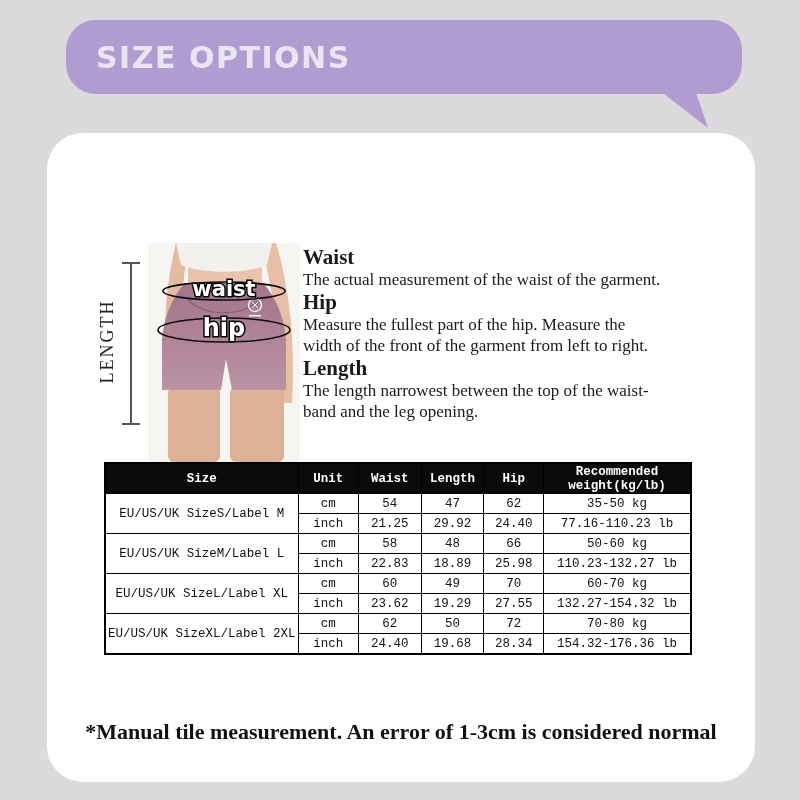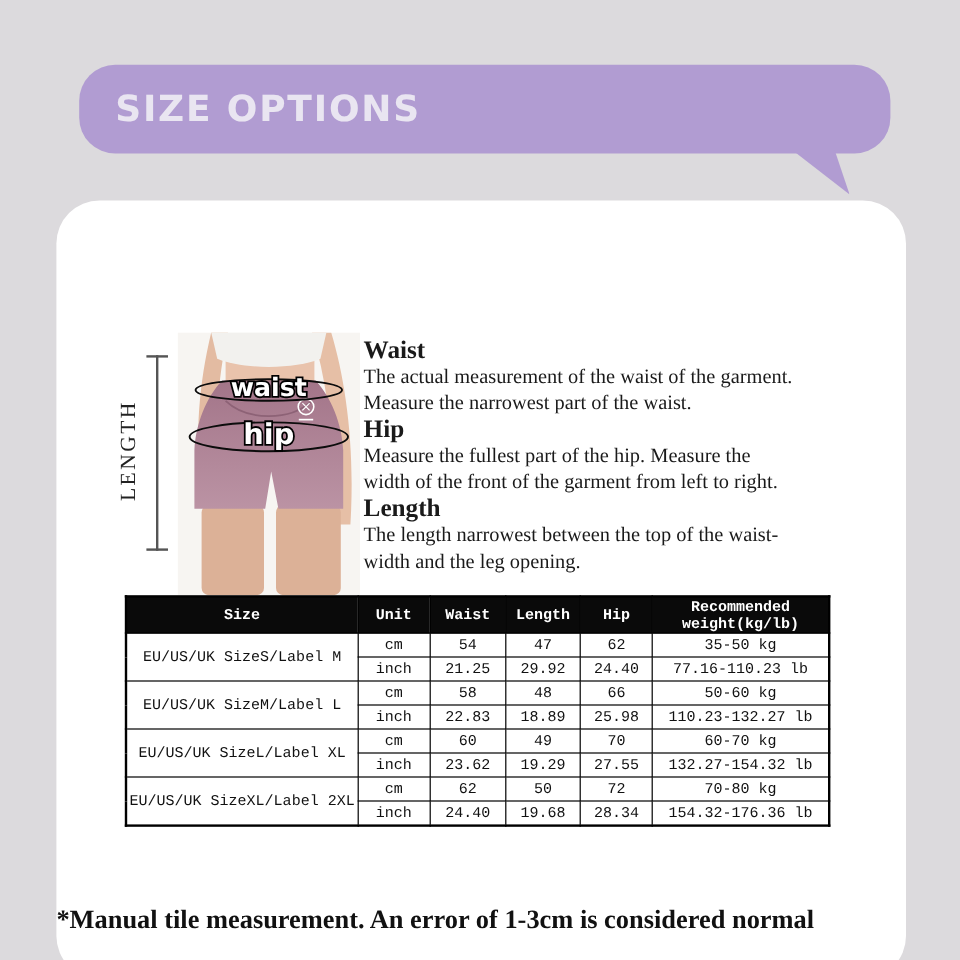--- a/index.html
+++ b/index.html
@@ -1,18 +1,18 @@
 <!DOCTYPE html>
 <html><head>
 <meta charset="utf-8">
 <style>
   html,body{margin:0;padding:0;}
   body{width:800px;height:800px;background:#dcdadd;position:relative;overflow:hidden;
        font-family:"Liberation Serif", serif;}
-  .stage{position:absolute;inset:0;margin-top:34px;}
+  .stage{position:absolute;inset:0;}
 
   
   .banner{position:absolute;left:66px;top:20px;width:676px;height:74px;
           background:#b19cd2;border-radius:30px;display:flex;align-items:center;}
   .banner-title{font-family:"DejaVu Sans", sans-serif;font-weight:800;font-size:30px;
                 color:#e9e5f1;letter-spacing:1.5px;padding-left:30px;}
   .banner-tail{position:absolute;left:656px;top:91px;width:52px;height:37px;background:#b19cd2;
                clip-path:polygon(8% 0, 100% 100%, 76% 0);}
 
   
@@ -40,21 +40,21 @@
 
   
   .size-table{position:absolute;left:57px;top:329px;width:588px;border-collapse:collapse;
               font-family:"Liberation Mono", monospace;color:#111;}
   .size-table,.size-table th,.size-table td{border:1px solid #000;}
   .size-table{border:2px solid #000;}
   .size-table th{background:#0a0a0a;color:#fff;font-size:12.5px;font-weight:700;height:29px;padding:0 2px;text-align:center;}
   .size-table td{font-size:12.5px;text-align:center;height:17px;padding:1px 2px;white-space:nowrap;}
 
   
-  .footer-note{position:absolute;left:0;right:0;top:586px;
+  .footer-note{position:absolute;left:0;right:0;top:586px;text-align:center;
                font-family:"Liberation Serif",serif;font-weight:700;font-size:22px;color:#111;}
 </style>
 </head>
 <body>
 
 <div class="stage">
 
   <div class="banner">
     <span class="banner-title">SIZE OPTIONS</span>
   </div>
@@ -96,27 +96,26 @@
         <ellipse cx="76" cy="87" rx="66" ry="12" fill="none" stroke="#0c0c0c" stroke-width="1.6"></ellipse>
 
         <text x="76" y="53" class="figlabel" font-size="21">waist</text>
         <text x="76" y="93" class="figlabel" font-size="24">hip</text>
       </svg>
     </div>
 
     <div class="descriptions">
       <h3>Waist</h3>
       <p>The actual measurement of the waist of the garment.</p>
-      <p>Measure the narrowest part of the waist.</p>
       <h3>Hip</h3>
       <p>Measure the fullest part of the  hip. Measure the</p>
       <p>width of the front of the garment from left to right.</p>
       <h3>Length</h3>
       <p>The length narrowest between the top of the waist-</p>
-      <p>width and the leg opening.</p>
+      <p>band and the leg opening.</p>
     </div>
 
     <table class="size-table">
       <colgroup>
         <col style="width:31.3%">
           <col style="width:10.7%">
           <col style="width:11.1%">
         <col style="width:10.9%">
           <col style="width:10.5%">
           <col style="width:25.5%">

